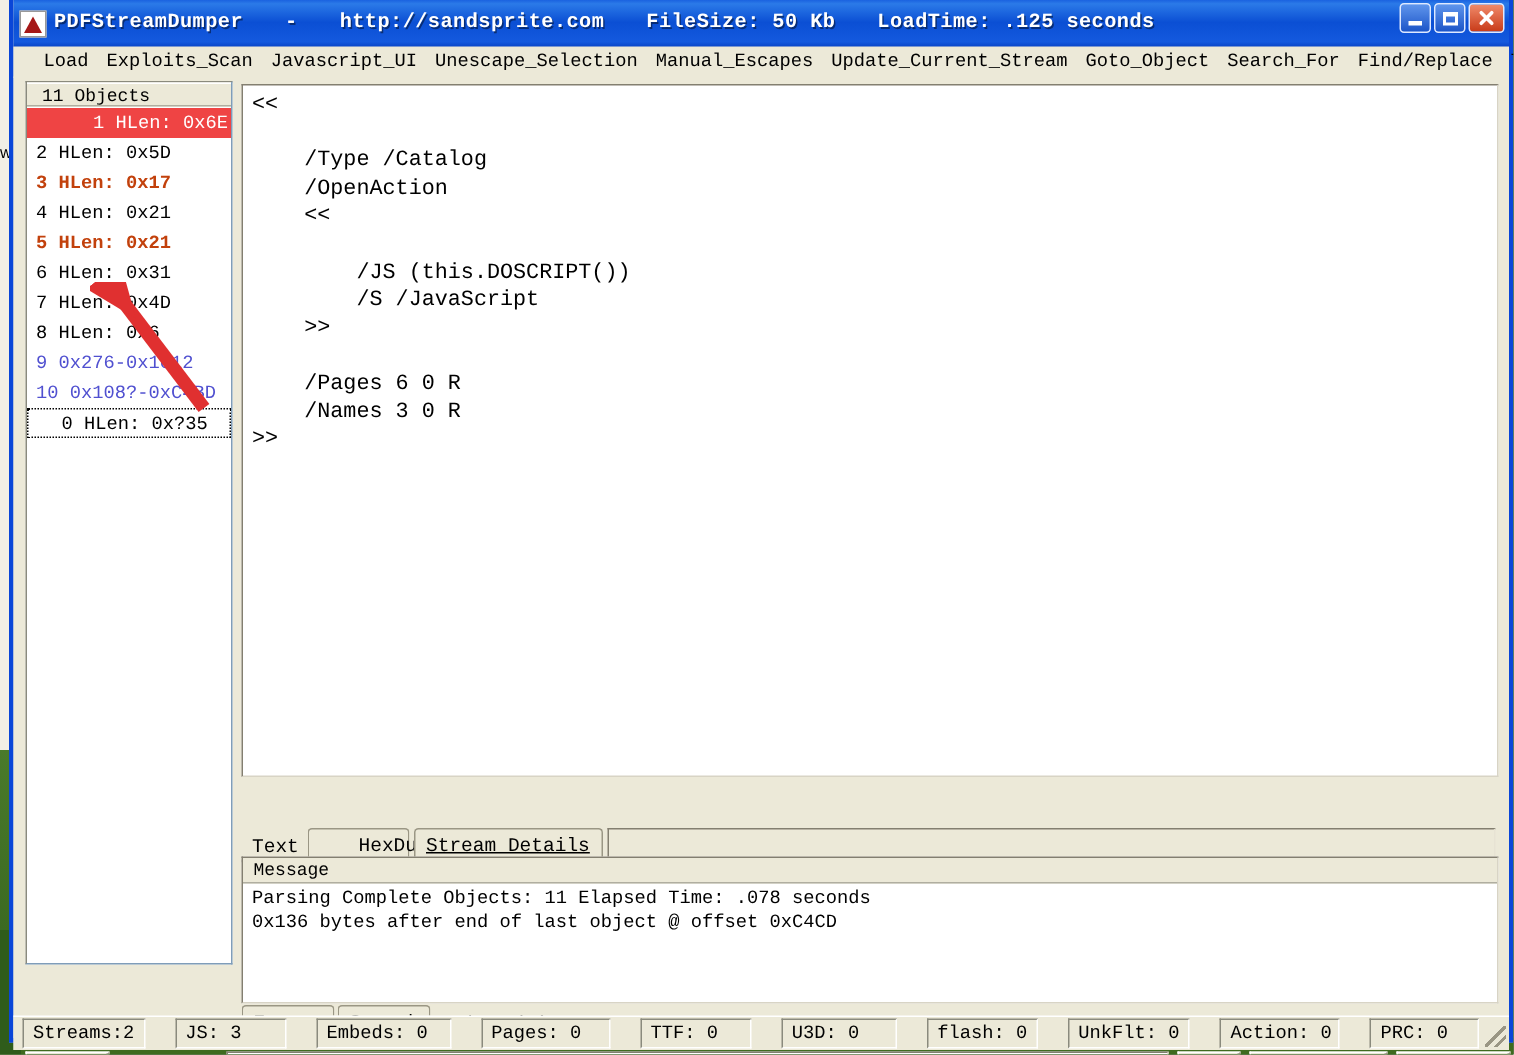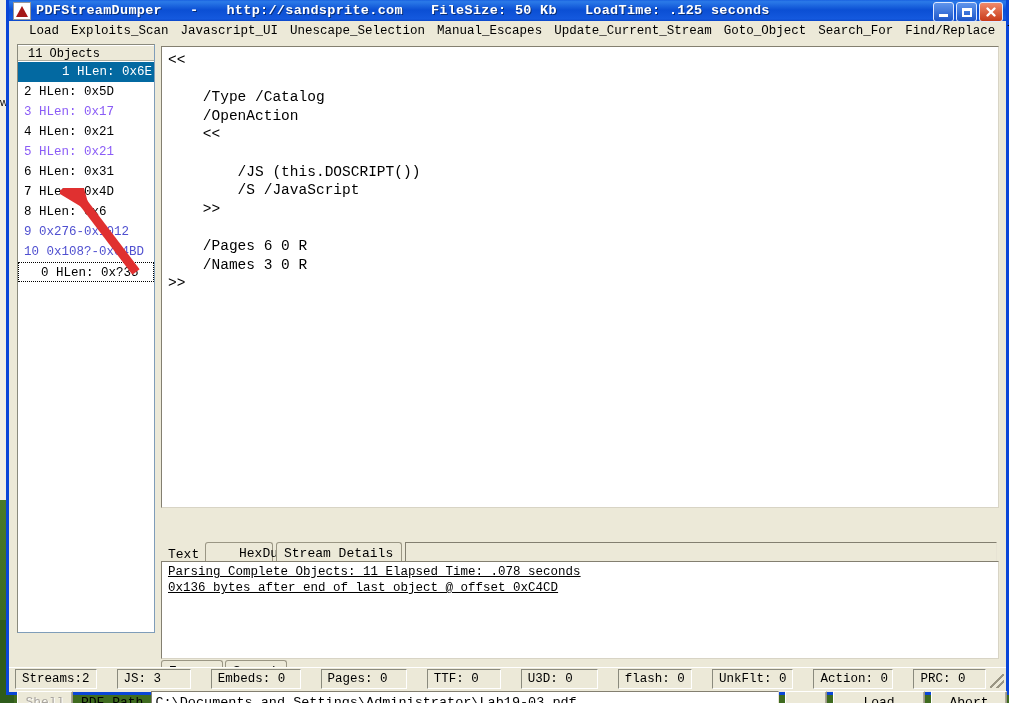--- a/index.html
+++ b/index.html
@@ -39,21 +39,21 @@
     position: absolute;
     left: 6px; top: 0px;
     width: 1003px;
     height: 695px;
     border: 3px solid #0a46d8;
     border-top: none;
     box-sizing: border-box;
     background: #ece9d8;
   }
   .titlebar {
-    height: 21px;
+    height: 31px;
     background: linear-gradient(180deg, #1a62e0 0%, #2b7ae8 8%, #0b4fd4 48%, #1459de 90%, #0a46c8 100%);
     display: flex;
     align-items: center;
     padding: 0 2px 0 4px;
     box-sizing: border-box;
     position: relative;
   }
   .app-icon {
     width: 18px; height: 18px;
     background: #fff;
@@ -170,22 +170,22 @@
   }
   .obj-row {
     height: 20px;
     line-height: 20px;
     padding-left: 6px;
     white-space: nowrap;
     color: #000;
     cursor: default;
     box-sizing: border-box;
   }
-  .obj-row.sel { background: #0369a1; color: #fff; padding-left: 44px; }
-  .obj-row.red { color: #8b5cf6; }
+  .obj-row.sel { background: #ef4444; color: #fff; padding-left: 44px; }
+  .obj-row.red { color: #c2410c; font-weight: bold; }
   .obj-row.blue { color: #5050d0; }
   .obj-row.dotted { border: 1px dotted #000; padding-left: 22px; }
 
   
   .textpanel {
     position: absolute;
     left: 152px; top: 4px;
     width: 838px; height: 462px;
     background: #fff;
     border: 1px solid #837f70;
@@ -267,21 +267,21 @@
     color: #000;
     box-sizing: border-box;
   }
   .msg-lines {
     padding: 2px 0 0 6px;
     font-size: 12.5px;
     font-family: "Liberation Mono", monospace;
     color: #000;
     line-height: 16px;
   }
-  .msg-line { white-space: nowrap; text-decoration: underline; }
+  .msg-line { white-space: nowrap; }
 
   
   .bottom-tabrow {
     position: absolute;
     left: 152px; top: 618px;
     width: 500px; height: 24px;
   }
 
   
   .pathbar {
@@ -452,25 +452,26 @@
     &gt;&gt;
 
     /Pages 6 0 R
     /Names 3 0 R
 &gt;&gt;</pre>
       </div>
 
       <div class="tabrow">
         <div class="tab active" style="left:0px;width:48px;">Text</div>
         <div class="tab" style="left:44px;width:68px;padding-left:33px;">HexDump</div>
-        <div class="tab" style="left:115px;width:126px;">Stream Details</div>
+        <div class="tab" style="left:115px;width:126px;text-decoration:underline;">Stream Details</div>
         <div class="tabfield"></div>
       </div>
 
       <div class="msgpanel">
+        <div class="msg-header">Message</div>
         <div class="msg-lines">
           <div class="msg-line"><span class="hl">Parsing Complete Objects: 11  Elapsed Time: .078 seconds</span></div>
           <div class="msg-line">0x136 bytes after end of last object @ offset 0xC4CD</div>
         </div>
       </div>
 
       <div class="bottom-tabrow">
         <div class="tab" style="left:0px;width:62px;top:0px;">Errors</div>
         <div class="tab" style="left:64px;width:62px;top:0px;">Search</div>
         <div class="tab active" style="left:128px;width:88px;top:2px;">Debug (3)</div>

